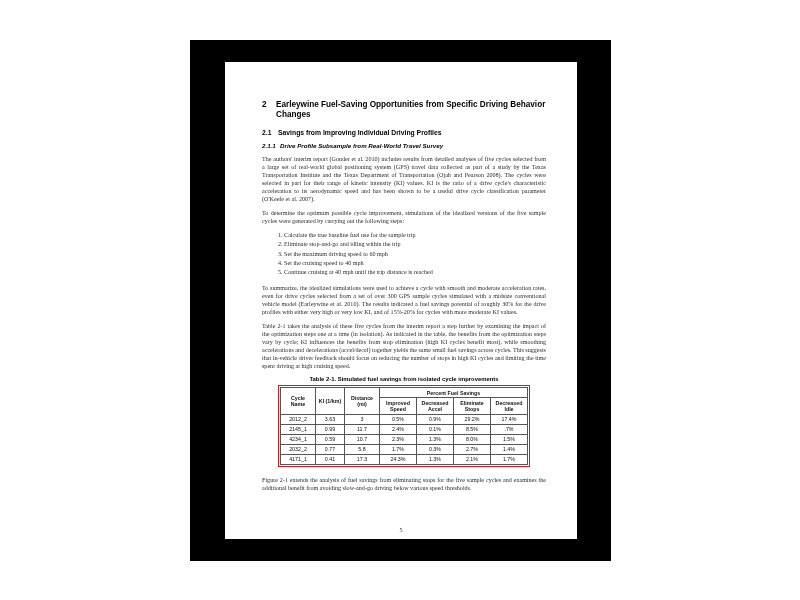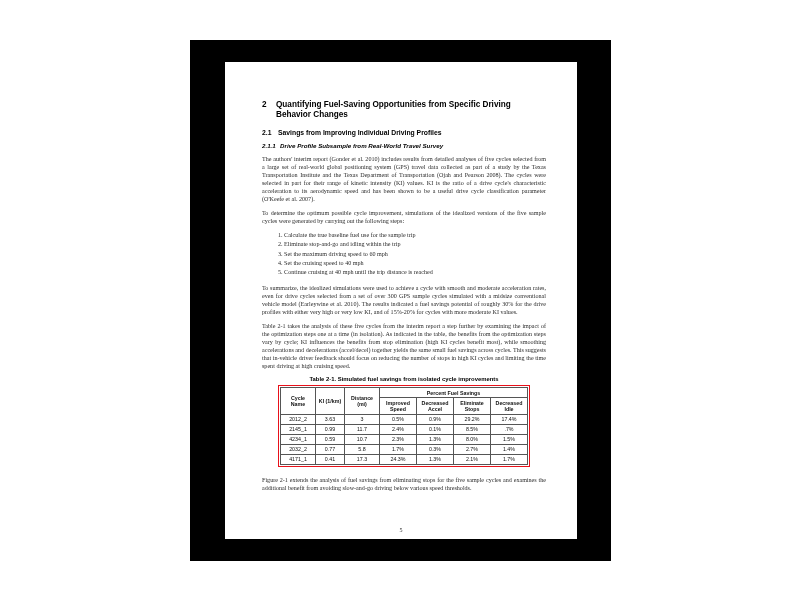--- a/index.html
+++ b/index.html
@@ -65,21 +65,21 @@
 </head>
 <body>
 
 <div class="canvas">
   <div class="frame">
     <div class="page">
       <div class="content">
 
         <div class="h2">
           <span class="num">2</span>
-          <span>Quantifying Fuel-Saving Opportunities from Specific Driving Behavior Changes</span>
+          <span>Earleywine Fuel-Saving Opportunities from Specific Driving Behavior Changes</span>
         </div>
 
         <div class="h21">
           <span class="num">2.1</span>
           <span>Savings from Improving Individual Driving Profiles</span>
         </div>
 
         <div class="h211">
           <span class="num">2.1.1</span>
           <span>Drive Profile Subsample from Real-World Travel Survey</span>

